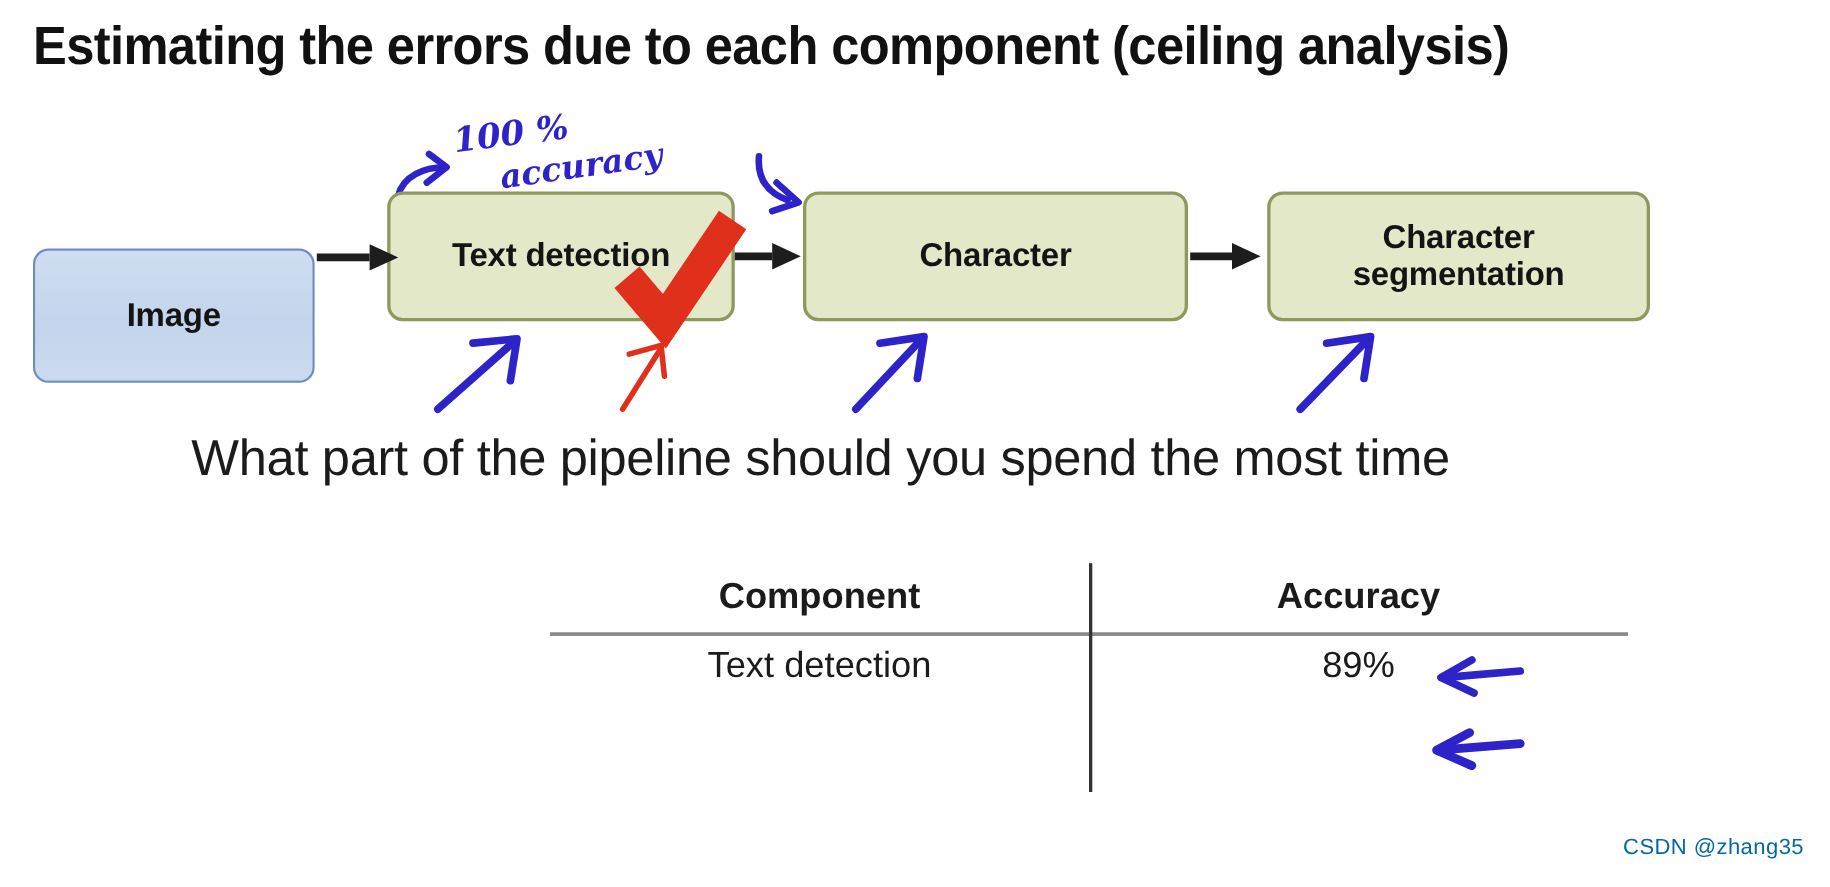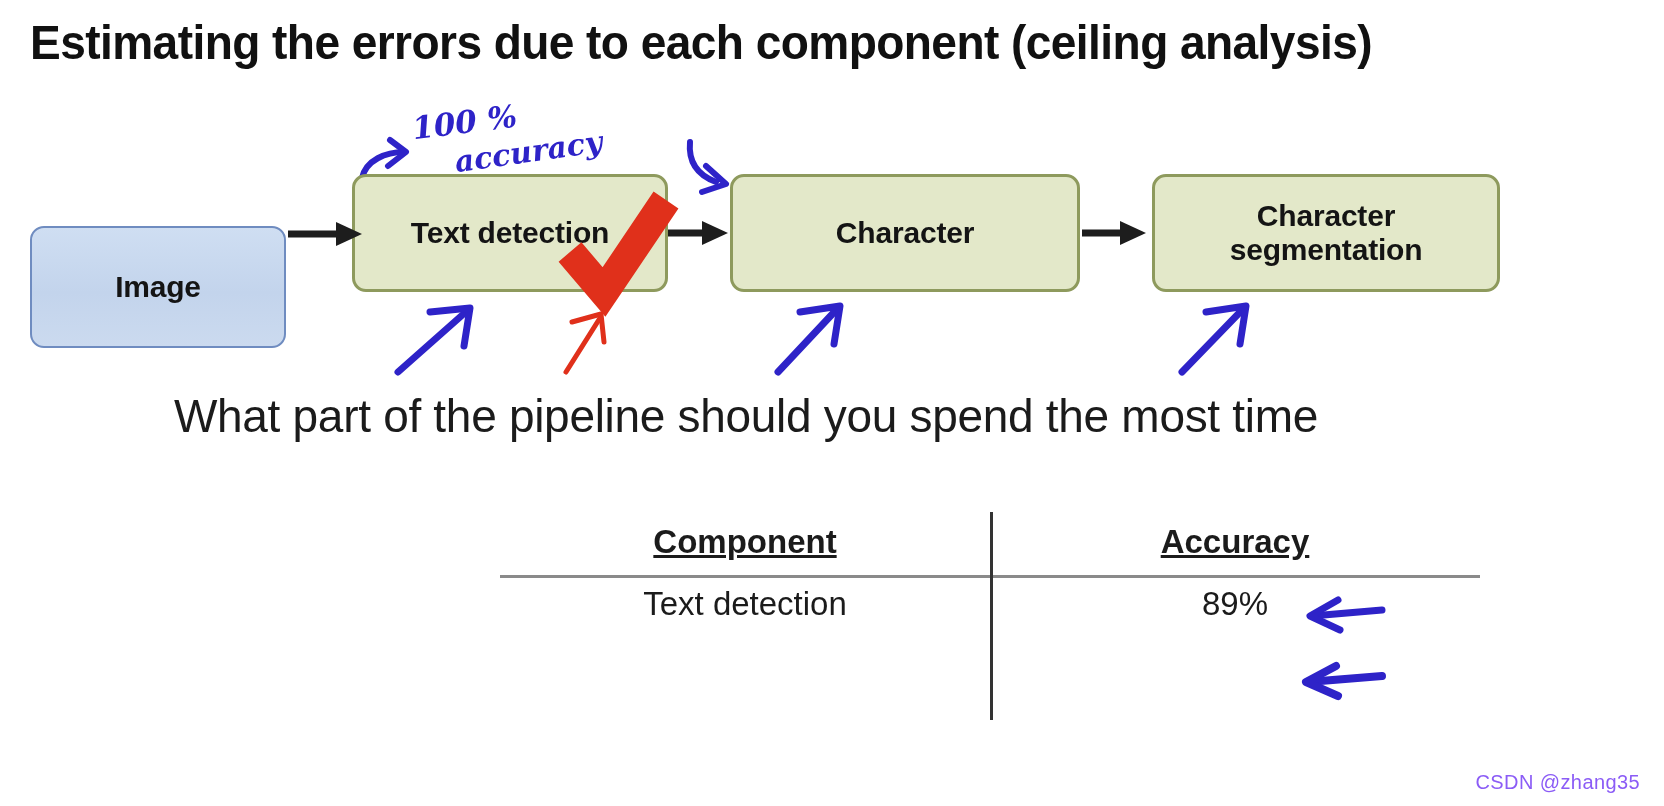--- a/index.html
+++ b/index.html
@@ -152,42 +152,41 @@
     font-size: 33px;
     font-weight: normal;
     padding: 7px 0 9px 0;
     text-align: center;
     color: #1b1b1b;
   }
   .tbl th {
     font-weight: bold;
     font-size: 33px;
     padding-bottom: 14px;
-    text-decoration: underline;
   }
   .col-component { width: 490px; }
   .col-accuracy  { width: 490px; }
   .tbl thead tr { border-bottom: 3px solid #8a8a8a; }
 
   .vdivider {
     position: absolute;
     left: 490px;
     top: -4px;
     width: 3px;
     height: 208px;
     background: #333333;
   }
 
   
   .watermark {
     position: absolute;
     right: 24px;
-    bottom: 12px;
+    bottom: 24px;
     font-size: 20px;
-    color: #8b5cf6;
+    color: #0369a1;
     letter-spacing: 0.4px;
     white-space: nowrap;
   }
 </style>
 </head>
 <body>
 
 <div class="slide-title">Estimating the errors due to each component (ceiling analysis)</div>
 
 <svg class="overlay overlay-under" viewBox="0 0 1664 806" xmlns="http://www.w3.org/2000/svg">

